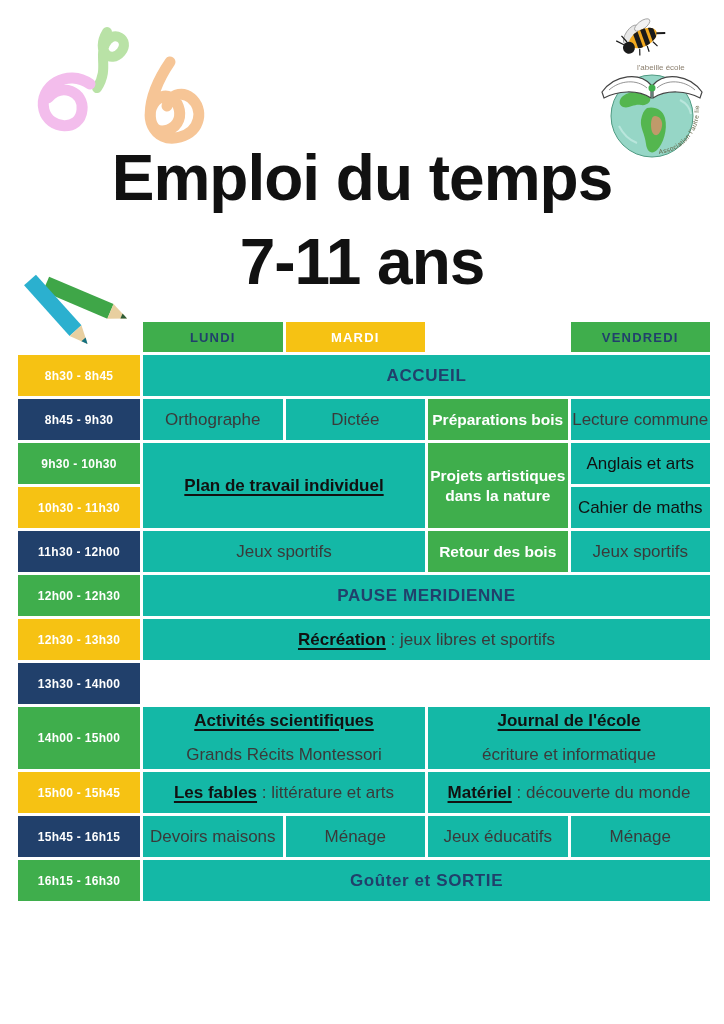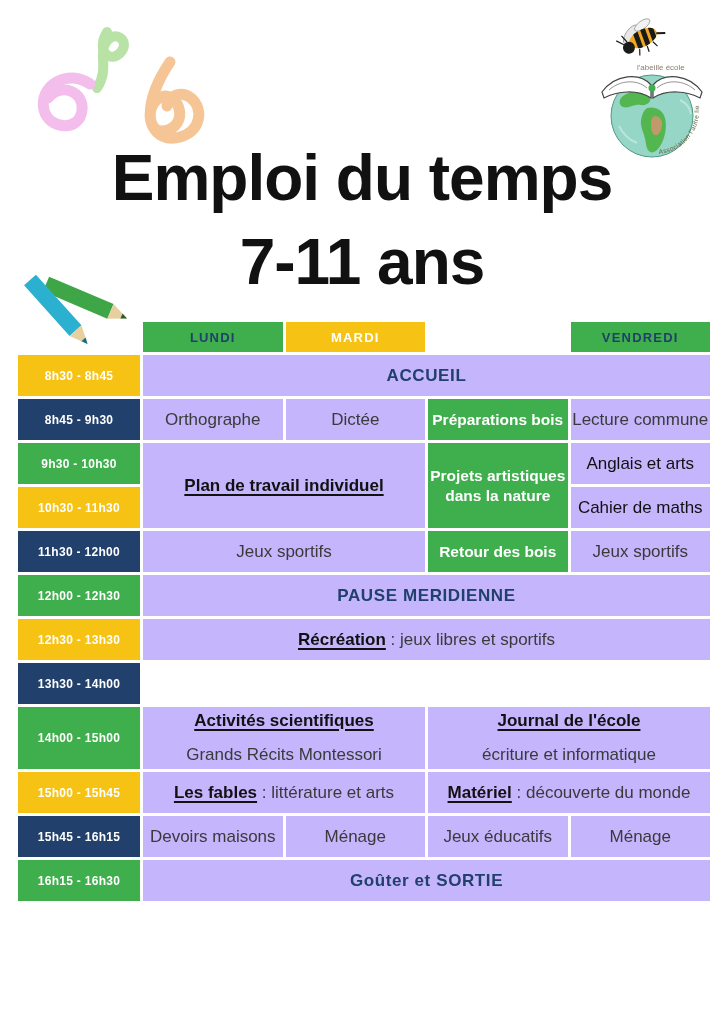--- a/index.html
+++ b/index.html
@@ -23,21 +23,21 @@
     grid-template-columns:122px repeat(4,1fr);
     grid-template-rows:30px repeat(8,41px) 62px repeat(3,41px);
     gap:3px;z-index:2;border-radius:18px;
   }
   .cell{display:flex;align-items:center;justify-content:center;text-align:center;flex-direction:row;}
   .col{flex-direction:column;gap:14px;}
   .blank{background:transparent;}
   .bg-green{background:#3fae4c;}
   .bg-yellow{background:#f6c213;}
   .bg-navy{background:#21406b;}
-  .cream{background:#c4b5fd;color:#3a3a3a;font-size:17px;}
+  .cream{background:#14b8a6;color:#3a3a3a;font-size:17px;}
   .day{font-size:13px;font-weight:bold;letter-spacing:1.2px;}
   .on-green{color:#21406b;}
   .on-yellow{color:#fff;}
   .on-navy{color:#e5e5e5;margin-top:46px;}
   .time{font-size:12px;font-weight:bold;color:#fff;letter-spacing:.3px;}
   .banner{color:#21406b;font-weight:bold;font-size:17px;letter-spacing:.6px;}
   .greencell{background:#3fae4c;color:#fff;font-weight:bold;font-size:15.5px;line-height:1.25;}
   .u{font-weight:bold;color:#111;text-decoration:underline;text-decoration-thickness:2px;text-underline-offset:3px;}
   .boldcell{font-weight:normal;color:#111;}
   .rest{white-space:pre-wrap;}

